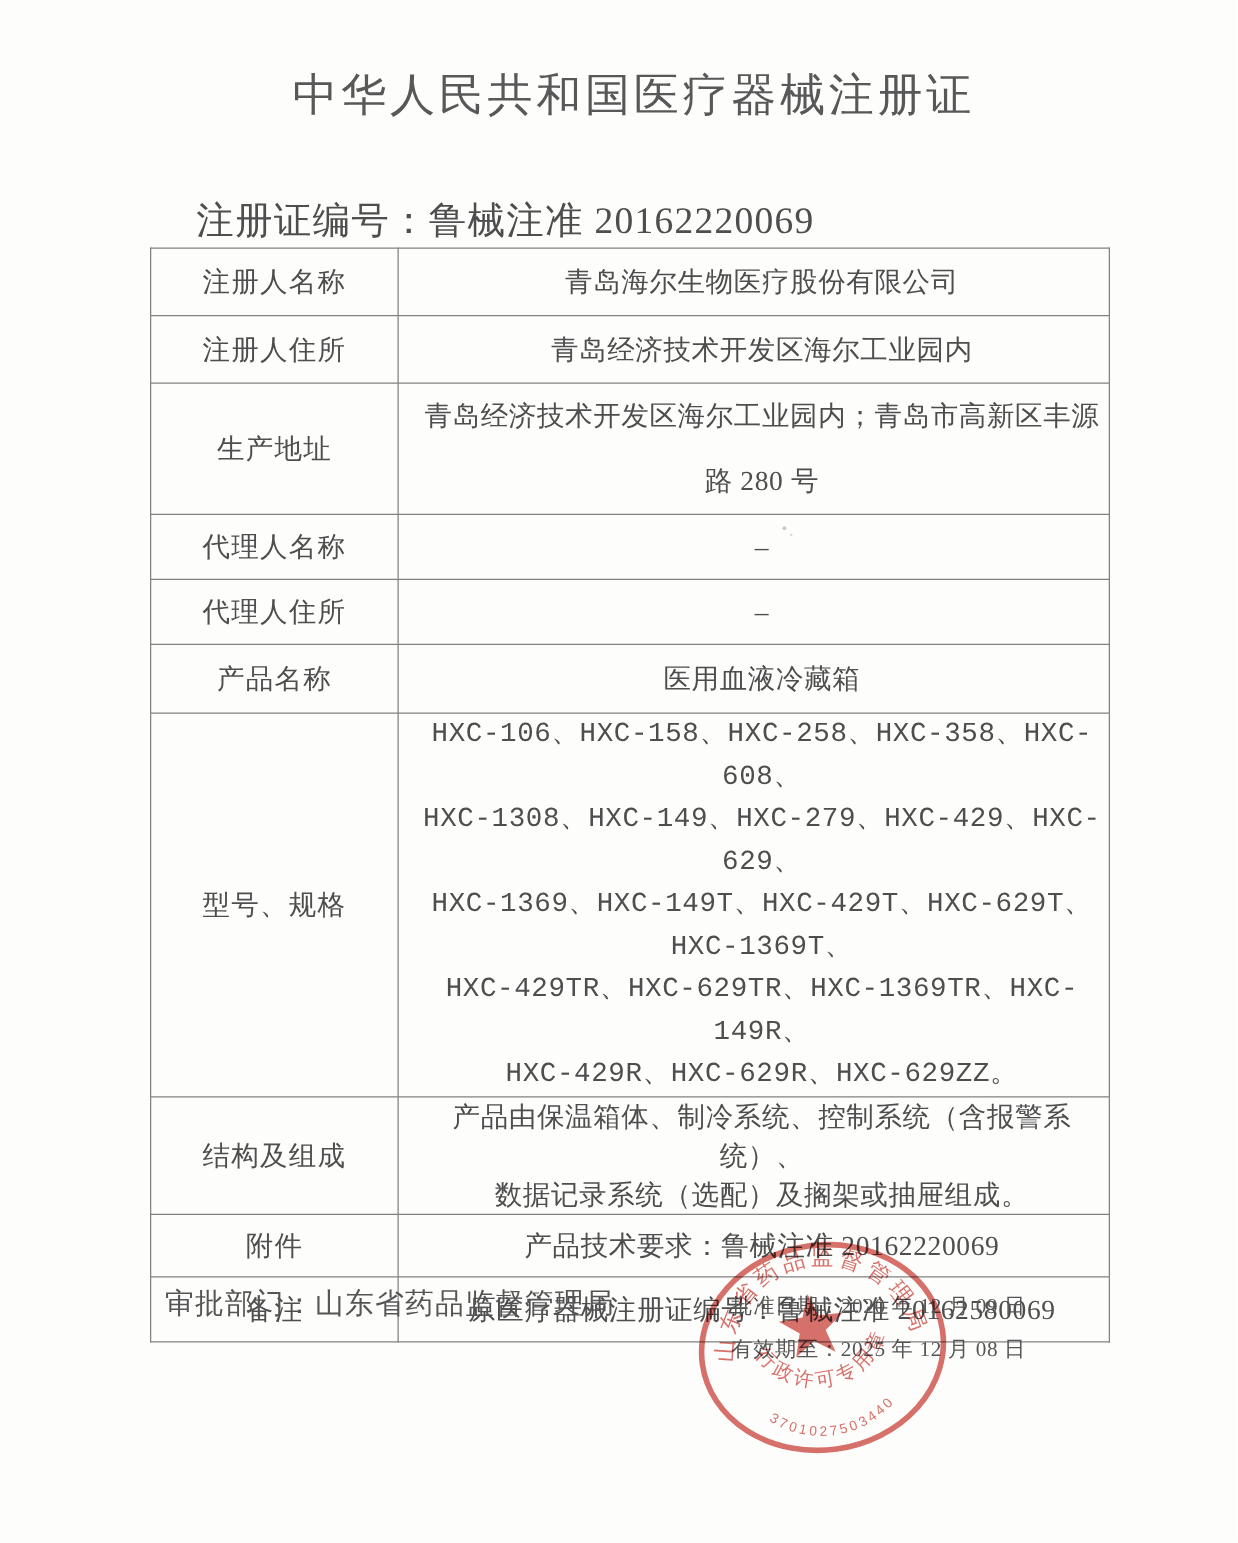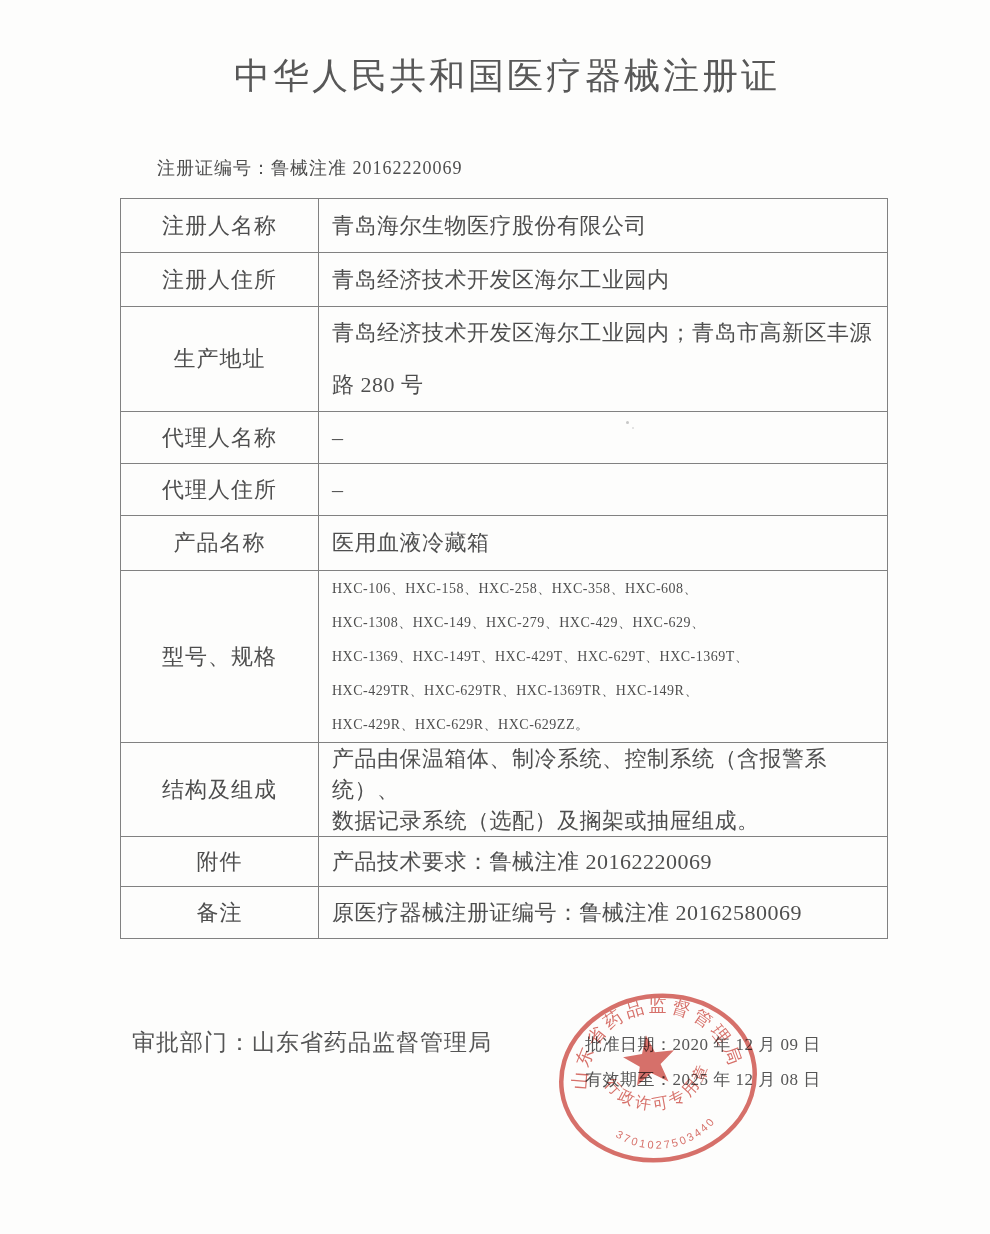--- a/index.html
+++ b/index.html
@@ -10,42 +10,42 @@
     color:#4a4a4a;
     overflow:hidden;
   }
   .page-title{
     position:absolute;top:52px;left:12px;width:990px;
     text-align:center;font-size:36px;letter-spacing:3px;
     color:#585858;font-weight:500;
   }
   .regno-line{
     position:absolute;top:156px;left:157px;
-    font-size:18px;color:#4e4e4e;letter-spacing:1px;
+    font-size:30px;color:#4e4e4e;letter-spacing:1px;
   }
   
   .cert-table{
     position:absolute;left:120px;top:198px;width:768px;
     border-collapse:collapse;table-layout:fixed;
   }
   .cert-table td{
     border:1.6px solid #818181;
     font-size:22px;color:#4e4e4e;
     padding:0;vertical-align:middle;
   }
   .cert-table td.lbl{
     width:197px;text-align:center;letter-spacing:1px;
   }
   .cert-table td.val{padding-left:13px;letter-spacing:0.5px;}
   .r1{height:54px}.r2{height:54px}.r3{height:105px}.r4{height:52px}
   .r5{height:52px}.r6{height:55px}.r7{height:172px}.r8{height:64px}
   .r9{height:54px}.r10{height:50px}.r11{height:53px}.r12{height:52px}
-  .val .ln{display:block;}
+  .val .ln{display:block;text-align:center;}
   .r3 .val .ln{line-height:52px;}
-  .r7 .val{font-family:Liberation Serif, serif;font-size:14px;letter-spacing:0;}
+  .r7 .val{font-family:Liberation Mono, monospace;font-size:22px;letter-spacing:0;}
   .r7 .val .ln{line-height:34px;}
   .r8 .val .ln{line-height:31px;}
   .r12 .val{padding-left:25px;}
   
   .footer-left{
     position:absolute;left:132px;top:1027px;
     font-size:23px;color:#555;letter-spacing:1px;
   }
   .footer-right{position:absolute;left:545px;top:1027px;font-size:17px;color:#555;}
   .footer-right .fr-line{display:block;line-height:35px;letter-spacing:0.5px;margin-left:40px;}

